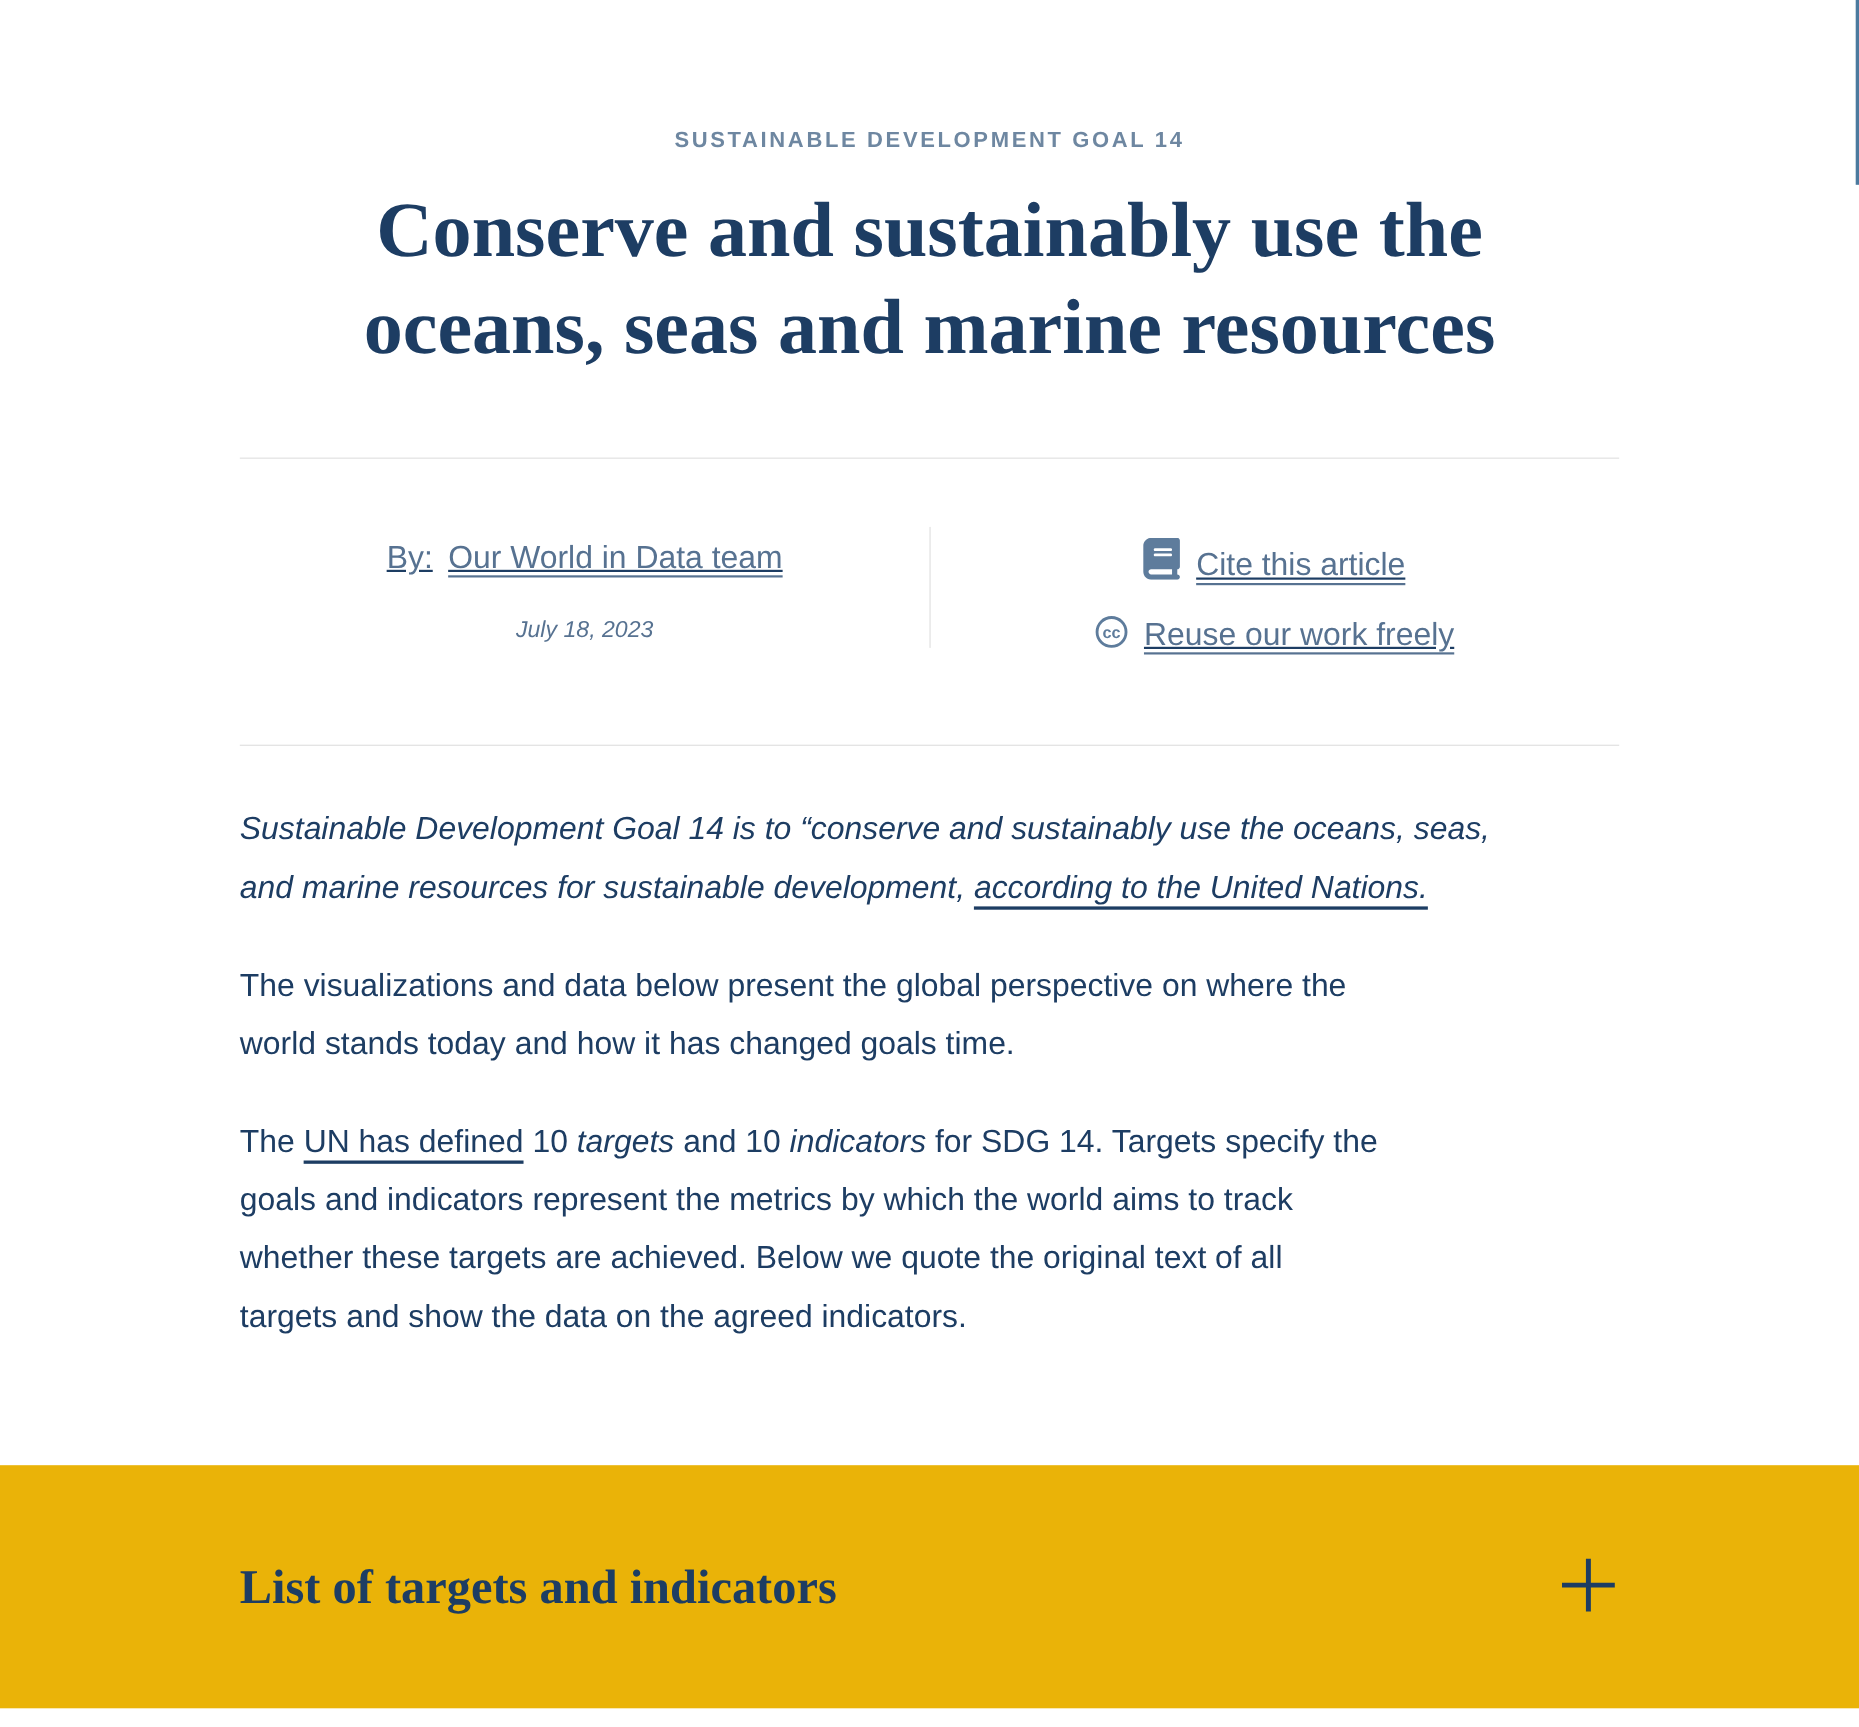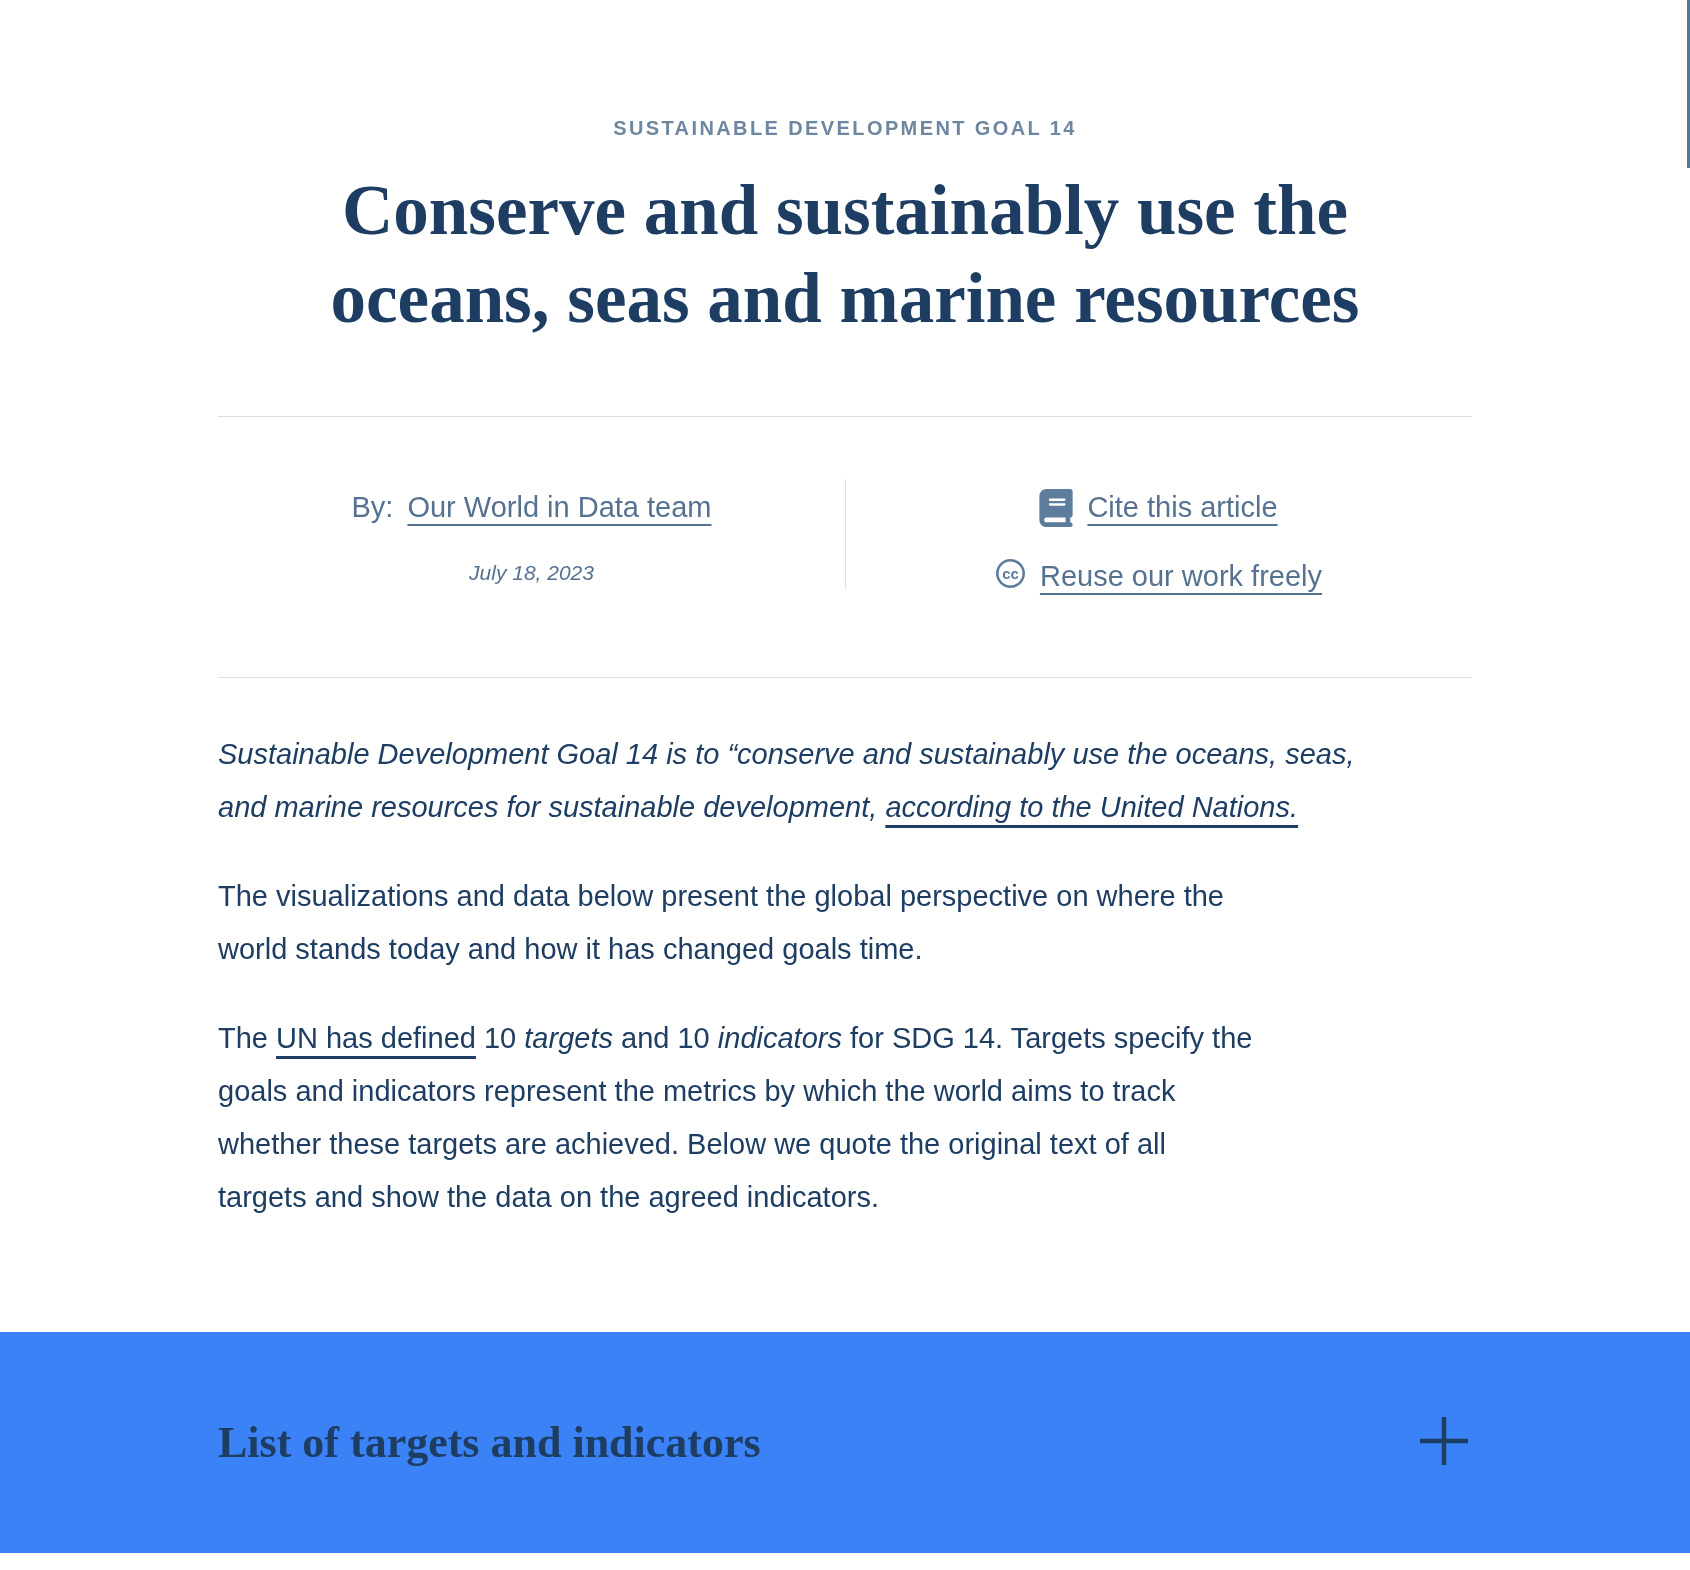--- a/index.html
+++ b/index.html
@@ -38,21 +38,21 @@
 
   .divider { height: 1px; background: #dedede; }
   .divider-1 { margin-top: 74px; }
 
   
   .byline-band { position: relative; height: 260px; }
   .byline-grid { display: flex; height: 100%; }
   .byline-col { width: 50%; display: flex; flex-direction: column; align-items: center; }
   .byline-left { padding-top: 72px; gap: 31px; }
   .byline-right { padding-top: 72px; gap: 27px; }
-  .byline-row { display: flex; align-items: flex-start; gap: 14px; }
+  .byline-row { display: flex; align-items: flex-end; gap: 14px; text-decoration: underline; }
   .byline-text { font-size: 29px; line-height: 36px; color: #577291; }
   .byline-date { font-size: 21px; line-height: 33px; font-style: italic; color: #577291; }
   .slate-link {
     color: #577291;
     text-decoration: underline;
     text-decoration-thickness: 2px;
     text-underline-offset: 7px;
     cursor: pointer;
   }
   .vsep {
@@ -71,21 +71,21 @@
     text-decoration: underline;
     text-decoration-thickness: 3px;
     text-underline-offset: 8px;
     cursor: pointer;
   }
   .em { font-style: italic; }
 
   
   .accordion-band {
     margin-top: 108px;
-    background: #3b82f6;
+    background: #eab308;
     height: 221px;
   }
   .accordion-inner {
     height: 100%;
     display: flex;
     align-items: center;
     justify-content: space-between;
     cursor: pointer;
   }
   .accordion-title {

